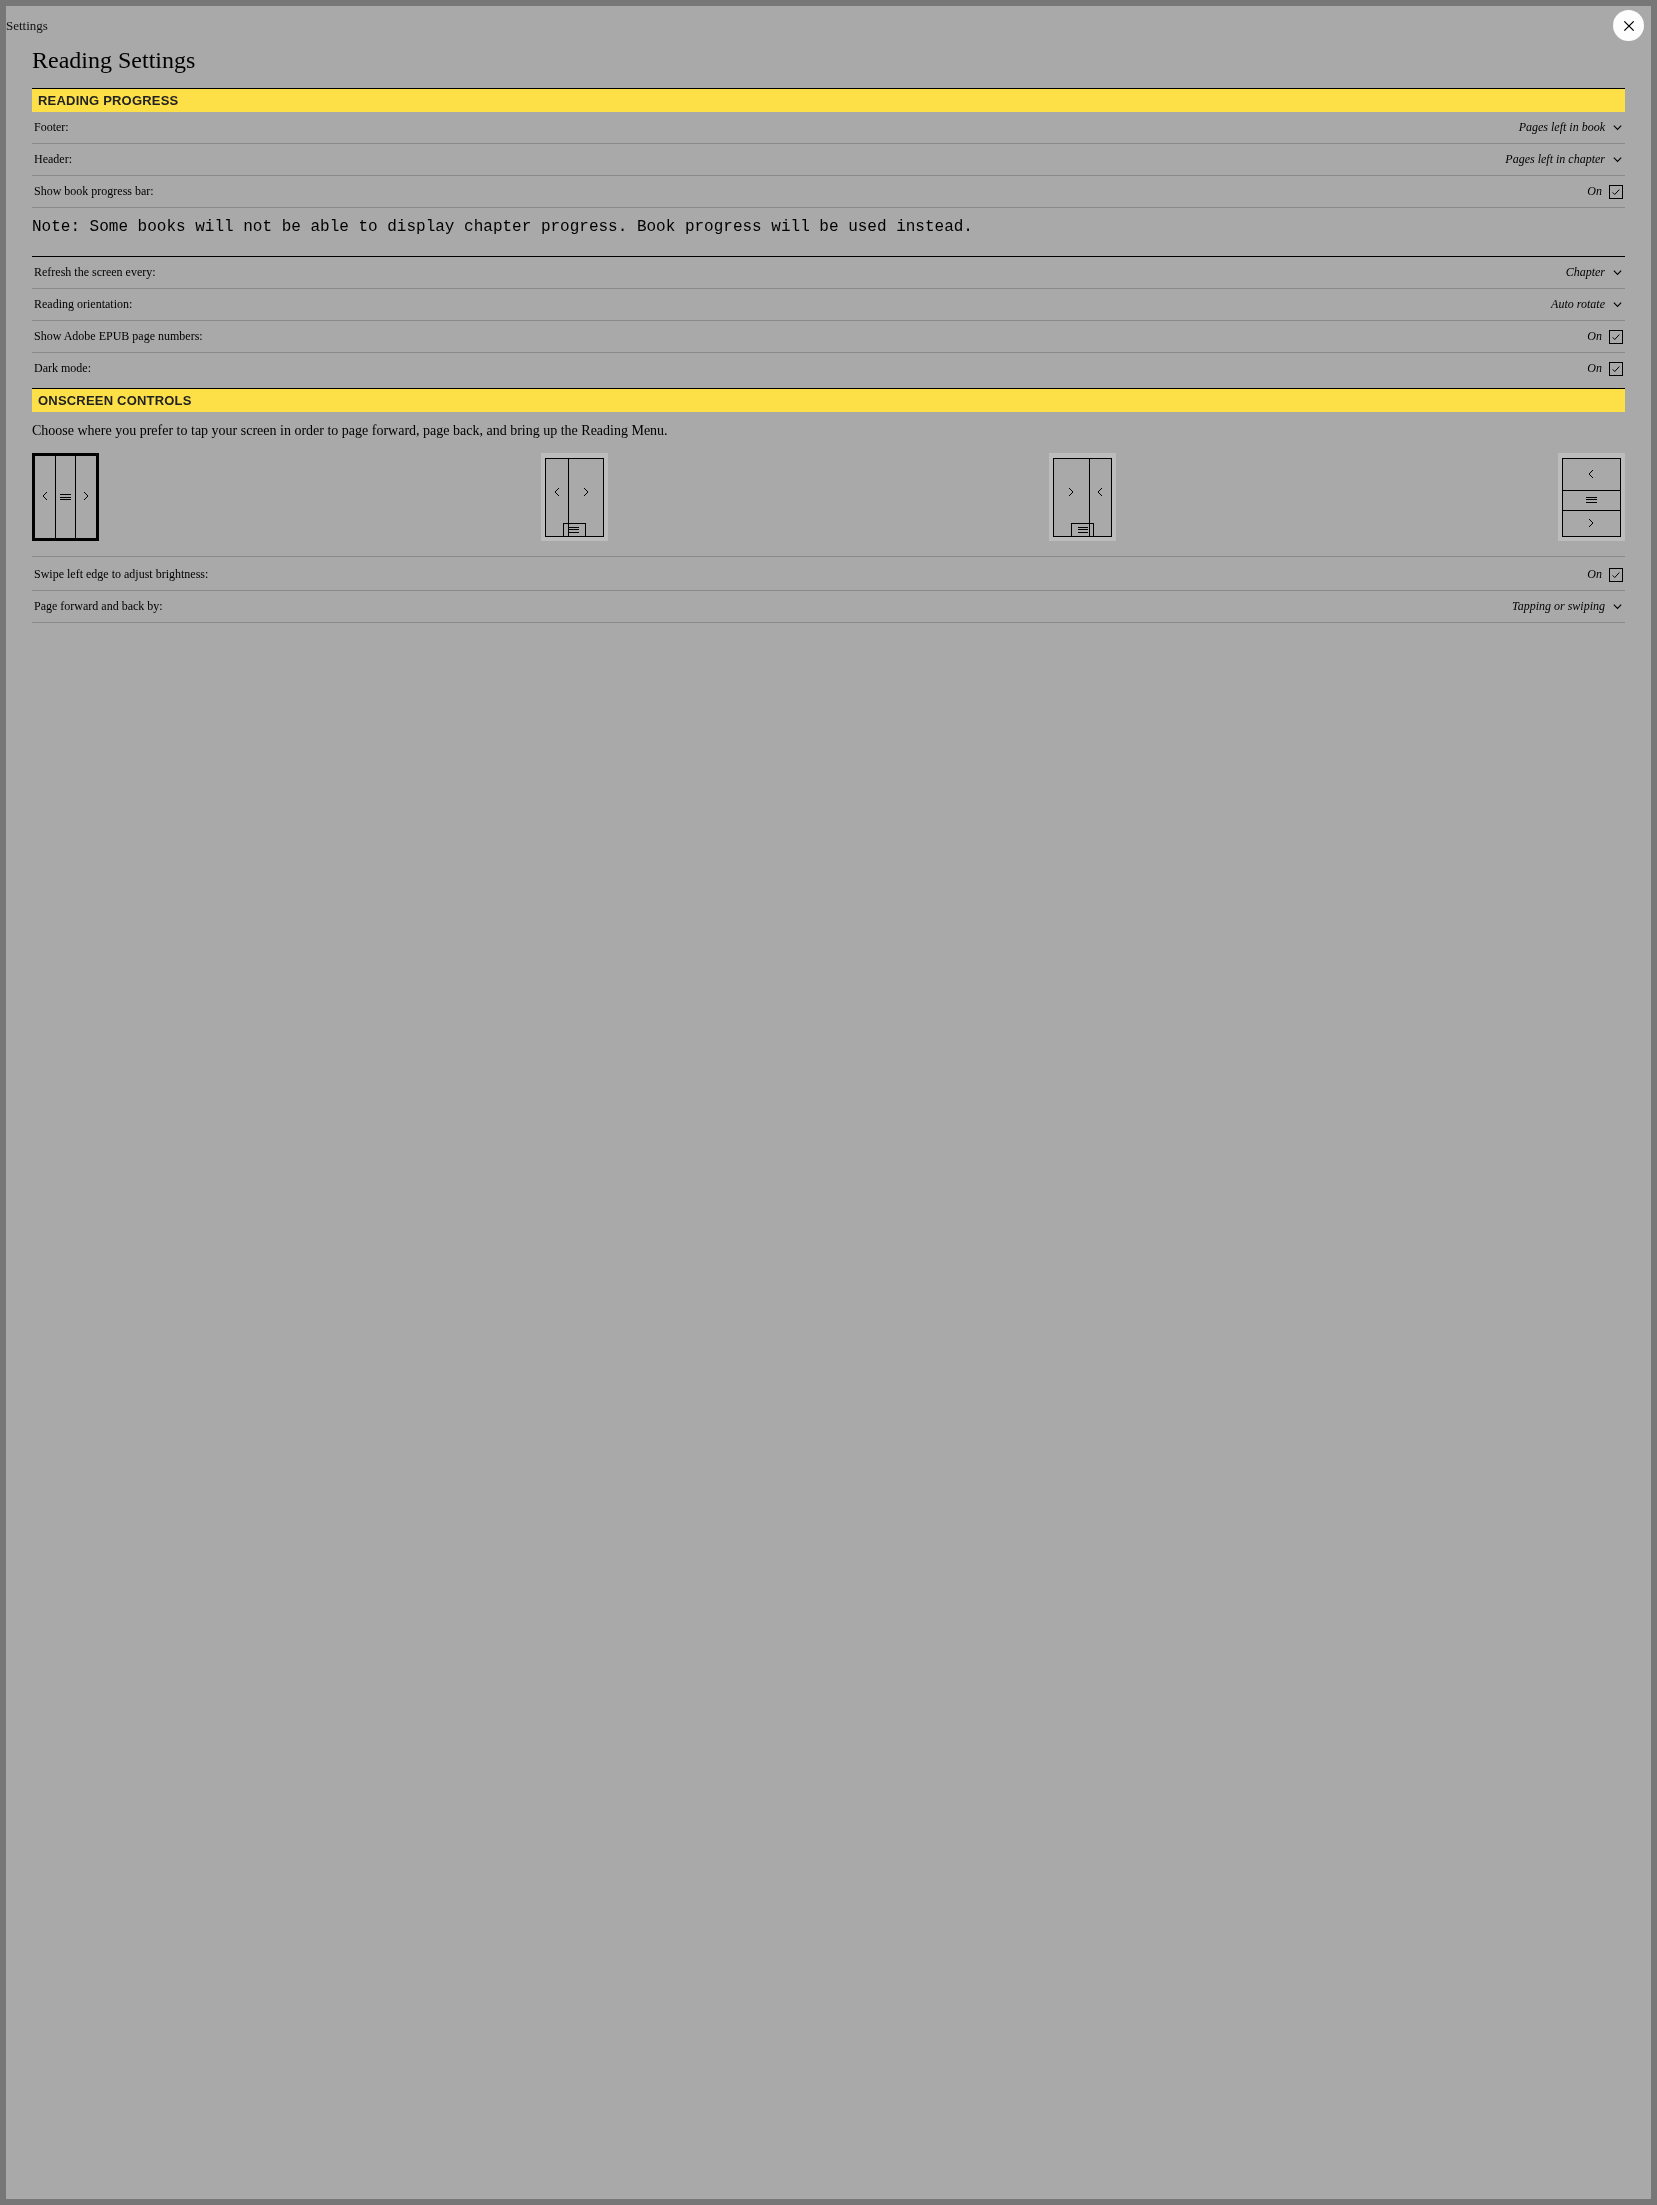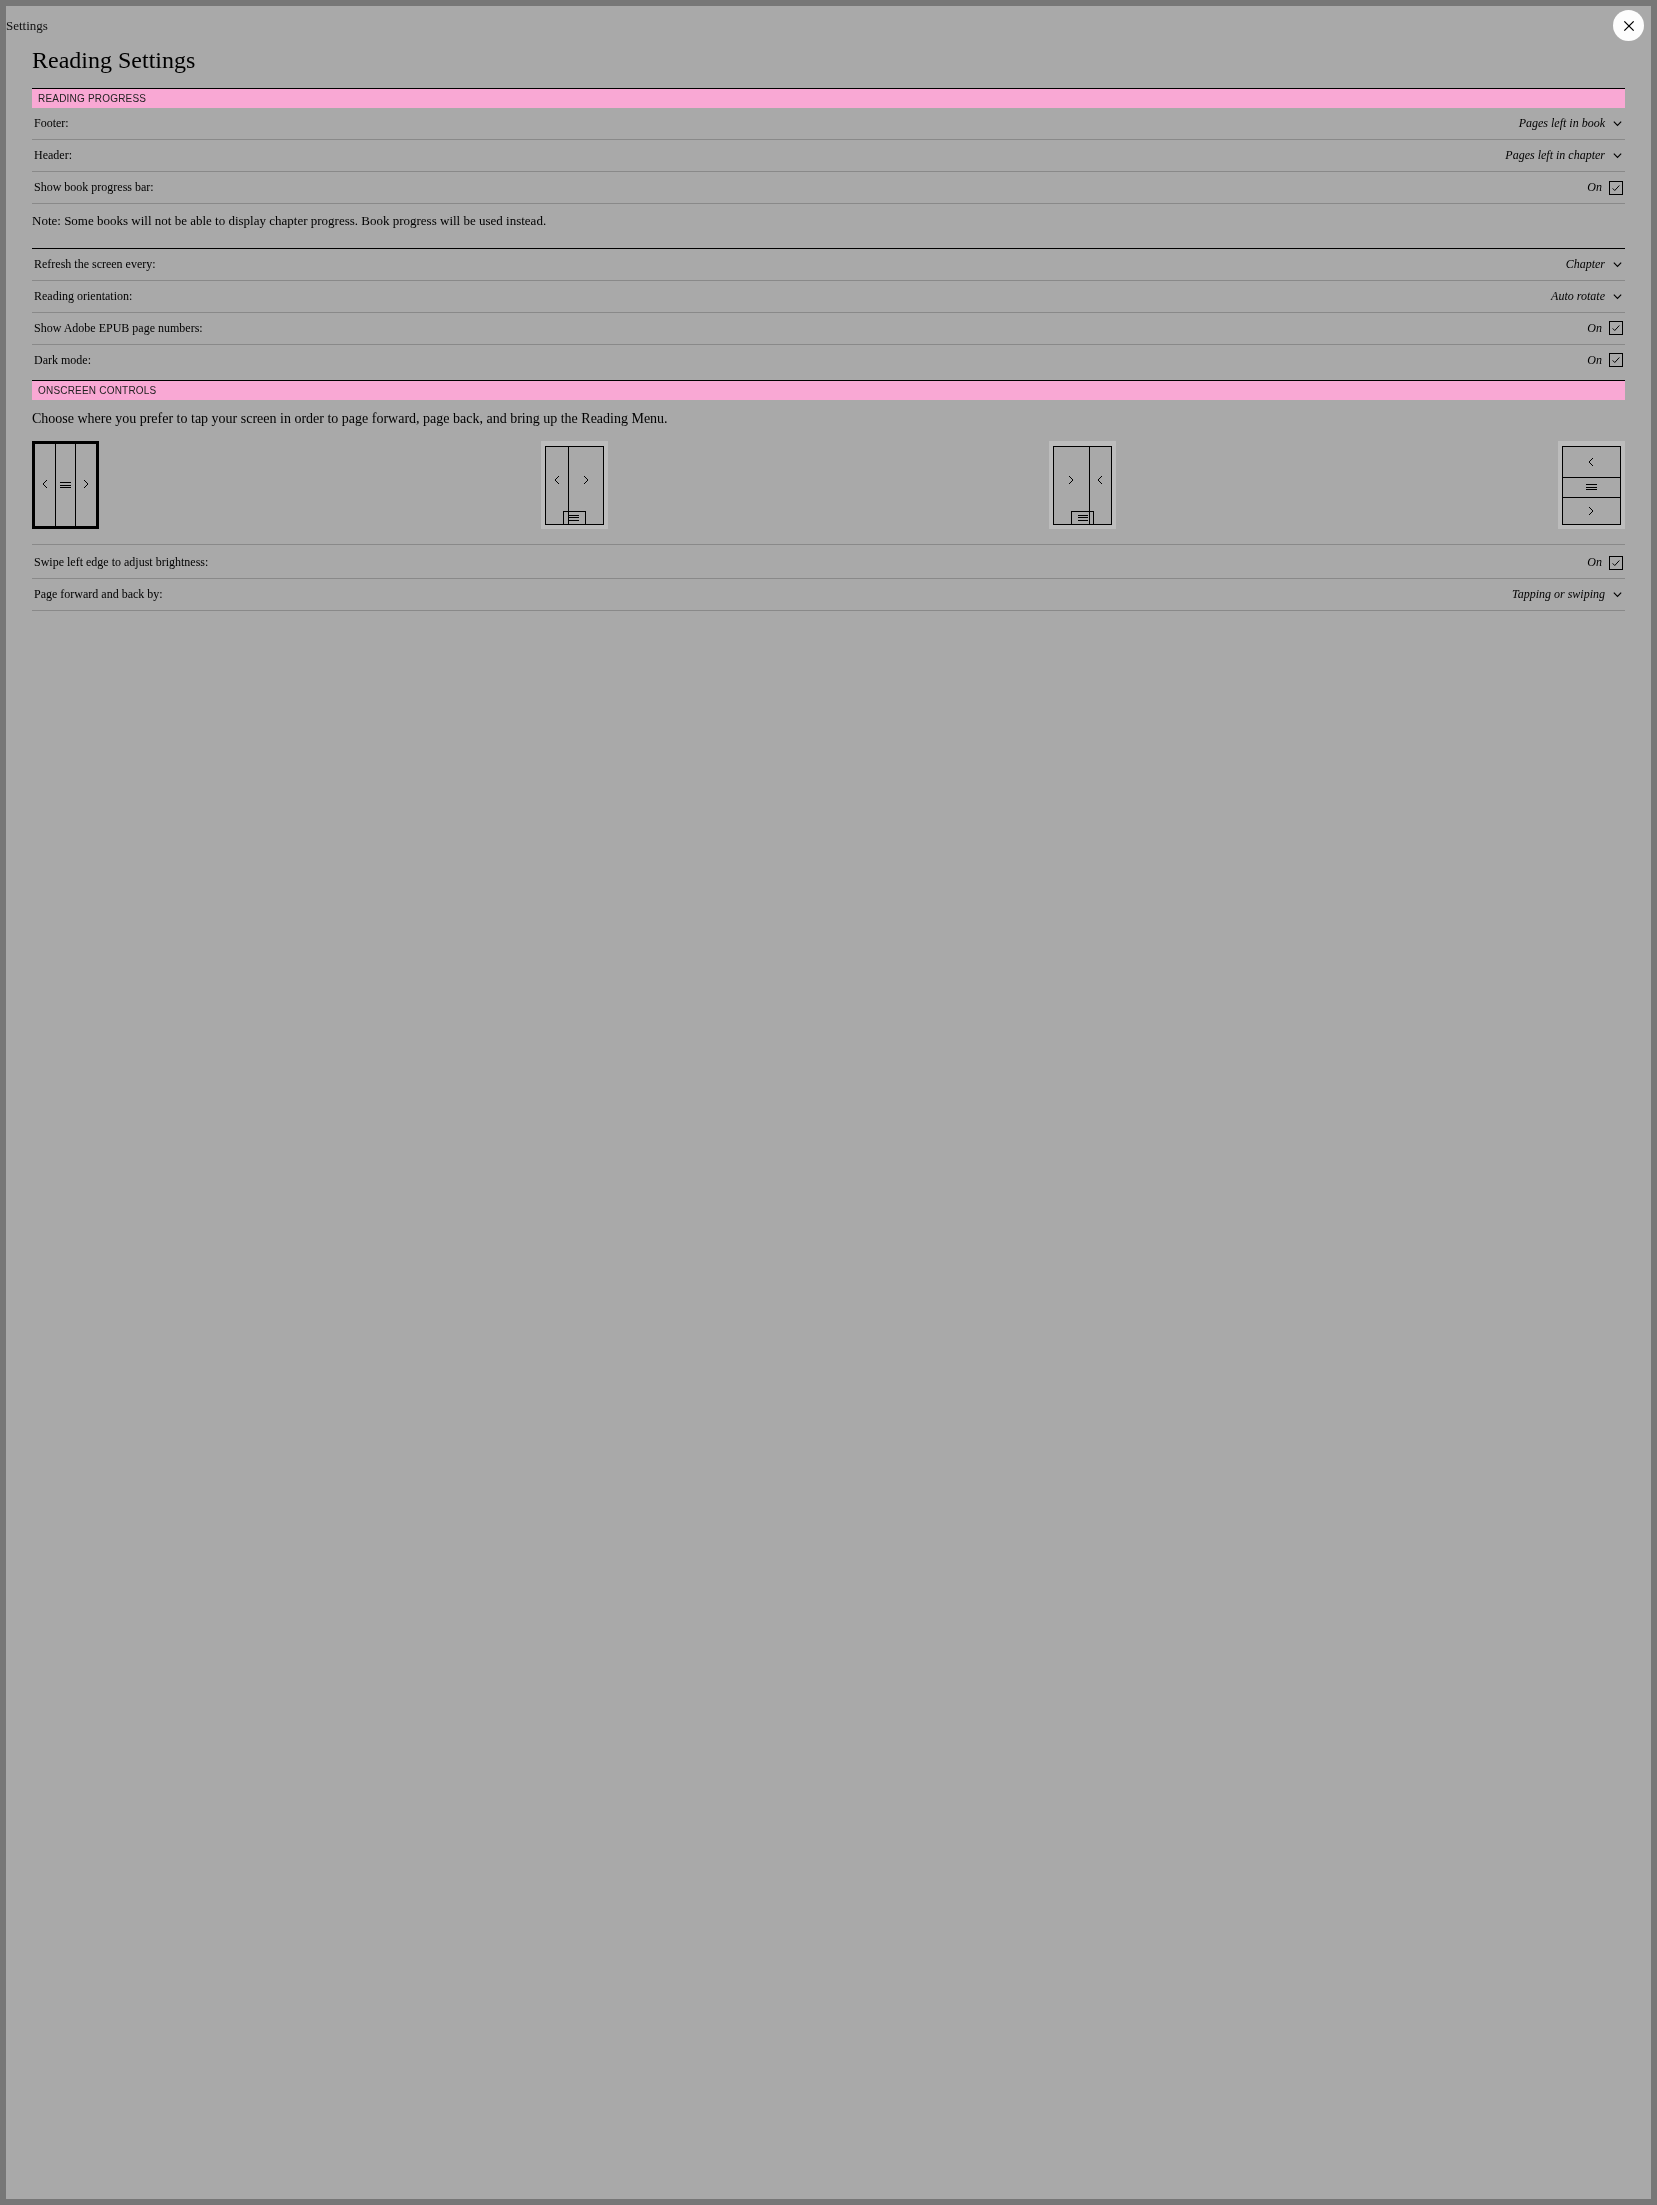--- a/index.html
+++ b/index.html
@@ -53,27 +53,27 @@
     font-size: 24px;
     font-weight: normal;
     color: #000;
     padding: 8px 0 14px 0;
     font-family: Georgia, serif;
   }
   .section-border-top {
     border-top: 1px solid #000;
   }
   .section-header {
-    background: #f9a8d4;
+    background: #fde047;
     padding: 4px 6px;
-    font-size: 10px;
+    font-size: 13px;
     letter-spacing: 0.2px;
     color: #222;
     font-family: -apple-system, Helvetica, Arial, sans-serif;
-    font-weight: 400;
+    font-weight: 700;
   }
   .row {
     display: flex;
     align-items: center;
     justify-content: space-between;
     padding: 8px 2px 8px 2px;
     border-bottom: 0.5px solid #898989;
     min-height: 29px;
   }
   .row-label {
@@ -99,23 +99,23 @@
   .checkbox {
     width: 14px;
     height: 14px;
     border: 1px solid #000;
     display: flex;
     align-items: center;
     justify-content: center;
   }
   .checkbox svg { width: 10px; height: 10px; }
   .note {
-    font-size: 13px;
+    font-size: 16px;
     color: #000;
-    font-family: Liberation Serif, serif;
+    font-family: Liberation Mono, monospace;
     padding: 8px 0 17px 0;
     line-height: 1.45;
   }
   .desc {
     font-size: 14px;
     color: #000;
     font-family: Liberation Serif, serif;
     padding: 9px 0 9px 0;
     line-height: 1.45;
   }

